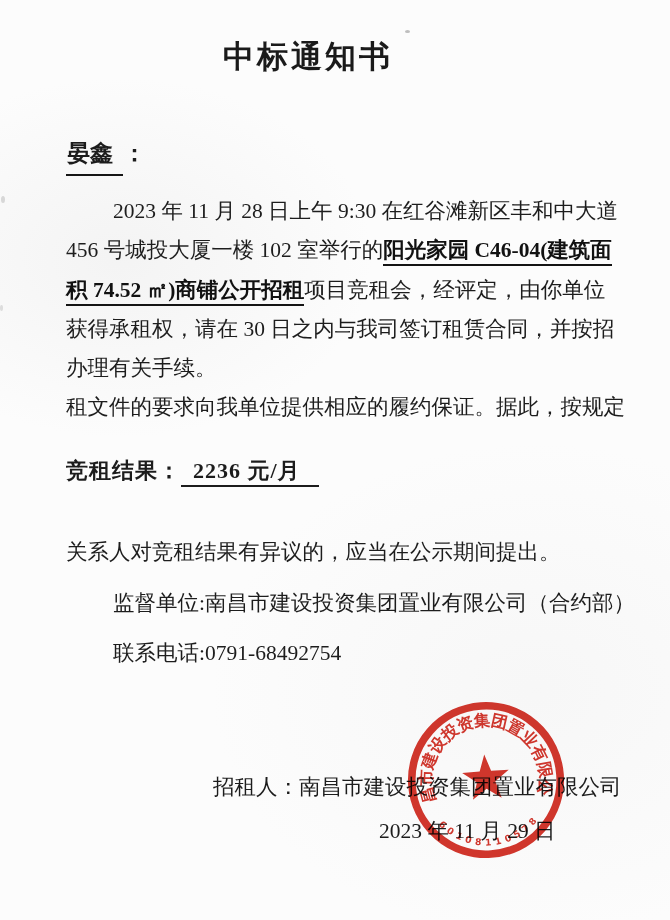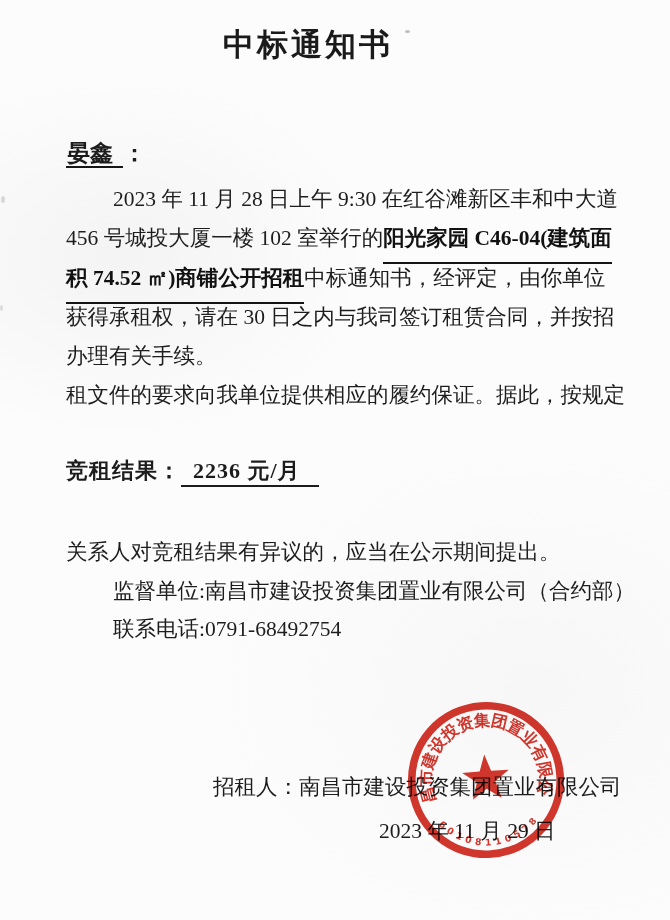--- a/index.html
+++ b/index.html
@@ -12,46 +12,46 @@
     width:670px;height:920px;
     margin:0 auto;
     background:
       radial-gradient(ellipse 420px 300px at 18% 28%, rgba(228,228,228,.35), rgba(255,255,255,0) 60%),
       radial-gradient(ellipse 500px 380px at 80% 75%, rgba(235,235,235,.3), rgba(255,255,255,0) 65%),
       #fcfcfc;
     color:#1c1c1c;
     overflow:hidden;
   }
   .doc-title{
-    position:absolute;top:24px;left:0;width:616px;
+    position:absolute;top:36px;left:0;width:616px;
     text-align:center;
     font-size:31px;font-weight:600;letter-spacing:3px;
     color:#1a1a1a;
   }
   .addressee{
     position:absolute;top:138px;left:66px;
     font-size:23px;font-weight:700;
   }
   .addressee .name{
     border-bottom:2.5px solid #161616;
-    padding:0 10px 0 1px;
+    padding:0 10px 8px 1px;
   }
   .para{
     position:absolute;left:66px;width:552px;
     font-size:21.5px;line-height:39.3px;
     color:#1d1d1d;
   }
   .para1{top:180px;}
   .para2{top:533px;line-height:38.7px;}
   .line{white-space:nowrap;}
-  .line.indent{text-indent:47px;}
+  .line.indent{text-indent:47px;margin-top:12px;}
   .emph{
     font-weight:700;
     border-bottom:2.5px solid #141414;
-    padding-bottom:12px;
+    padding-bottom:2px;
     color:#111;
   }
   .result-line{
     position:absolute;top:456px;left:66px;
     font-size:22px;
     text-align:center;
   }
   .result-label{font-weight:700;letter-spacing:1px;}
   .result-value{
     font-weight:700;
@@ -103,21 +103,21 @@
   <div class="speck s2"></div>
   <div class="speck s3"></div>
 
   <div class="doc-title">中标通知书</div>
 
   <div class="addressee"><span class="name">晏鑫</span><span>：</span></div>
 
   <div class="para para1">
       <div class="line indent"><span>2023 年 11 月 28 日上午 9:30 在红谷滩新区丰和中大道</span></div>
       <div class="line"><span>456 号城投大厦一楼 102 室举行的</span><span class="emph">阳光家园 C46-04(建筑面</span></div>
-      <div class="line"><span class="emph">积 74.52 ㎡)商铺公开招租</span><span>中标通知书，经评定，由你单位</span></div>
+      <div class="line"><span class="emph">积 74.52 ㎡)商铺公开招租</span><span>项目竞租会，经评定，由你单位</span></div>
       <div class="line"><span>获得承租权，请在 30 日之内与我司签订租赁合同，并按招</span></div>
       <div class="line"><span>办理有关手续。</span></div>
       <div class="line"><span>租文件的要求向我单位提供相应的履约保证。据此，按规定</span></div>
     </div>
 
   <div class="result-line"><span class="result-label">竞租结果：</span><span class="result-value">2236 元/月</span></div>
 
   <div class="para para2">
       <div class="line"><span>关系人对竞租结果有异议的，应当在公示期间提出。</span></div>
       <div class="line indent"><span>监督单位:南昌市建设投资集团置业有限公司（合约部）</span></div>

